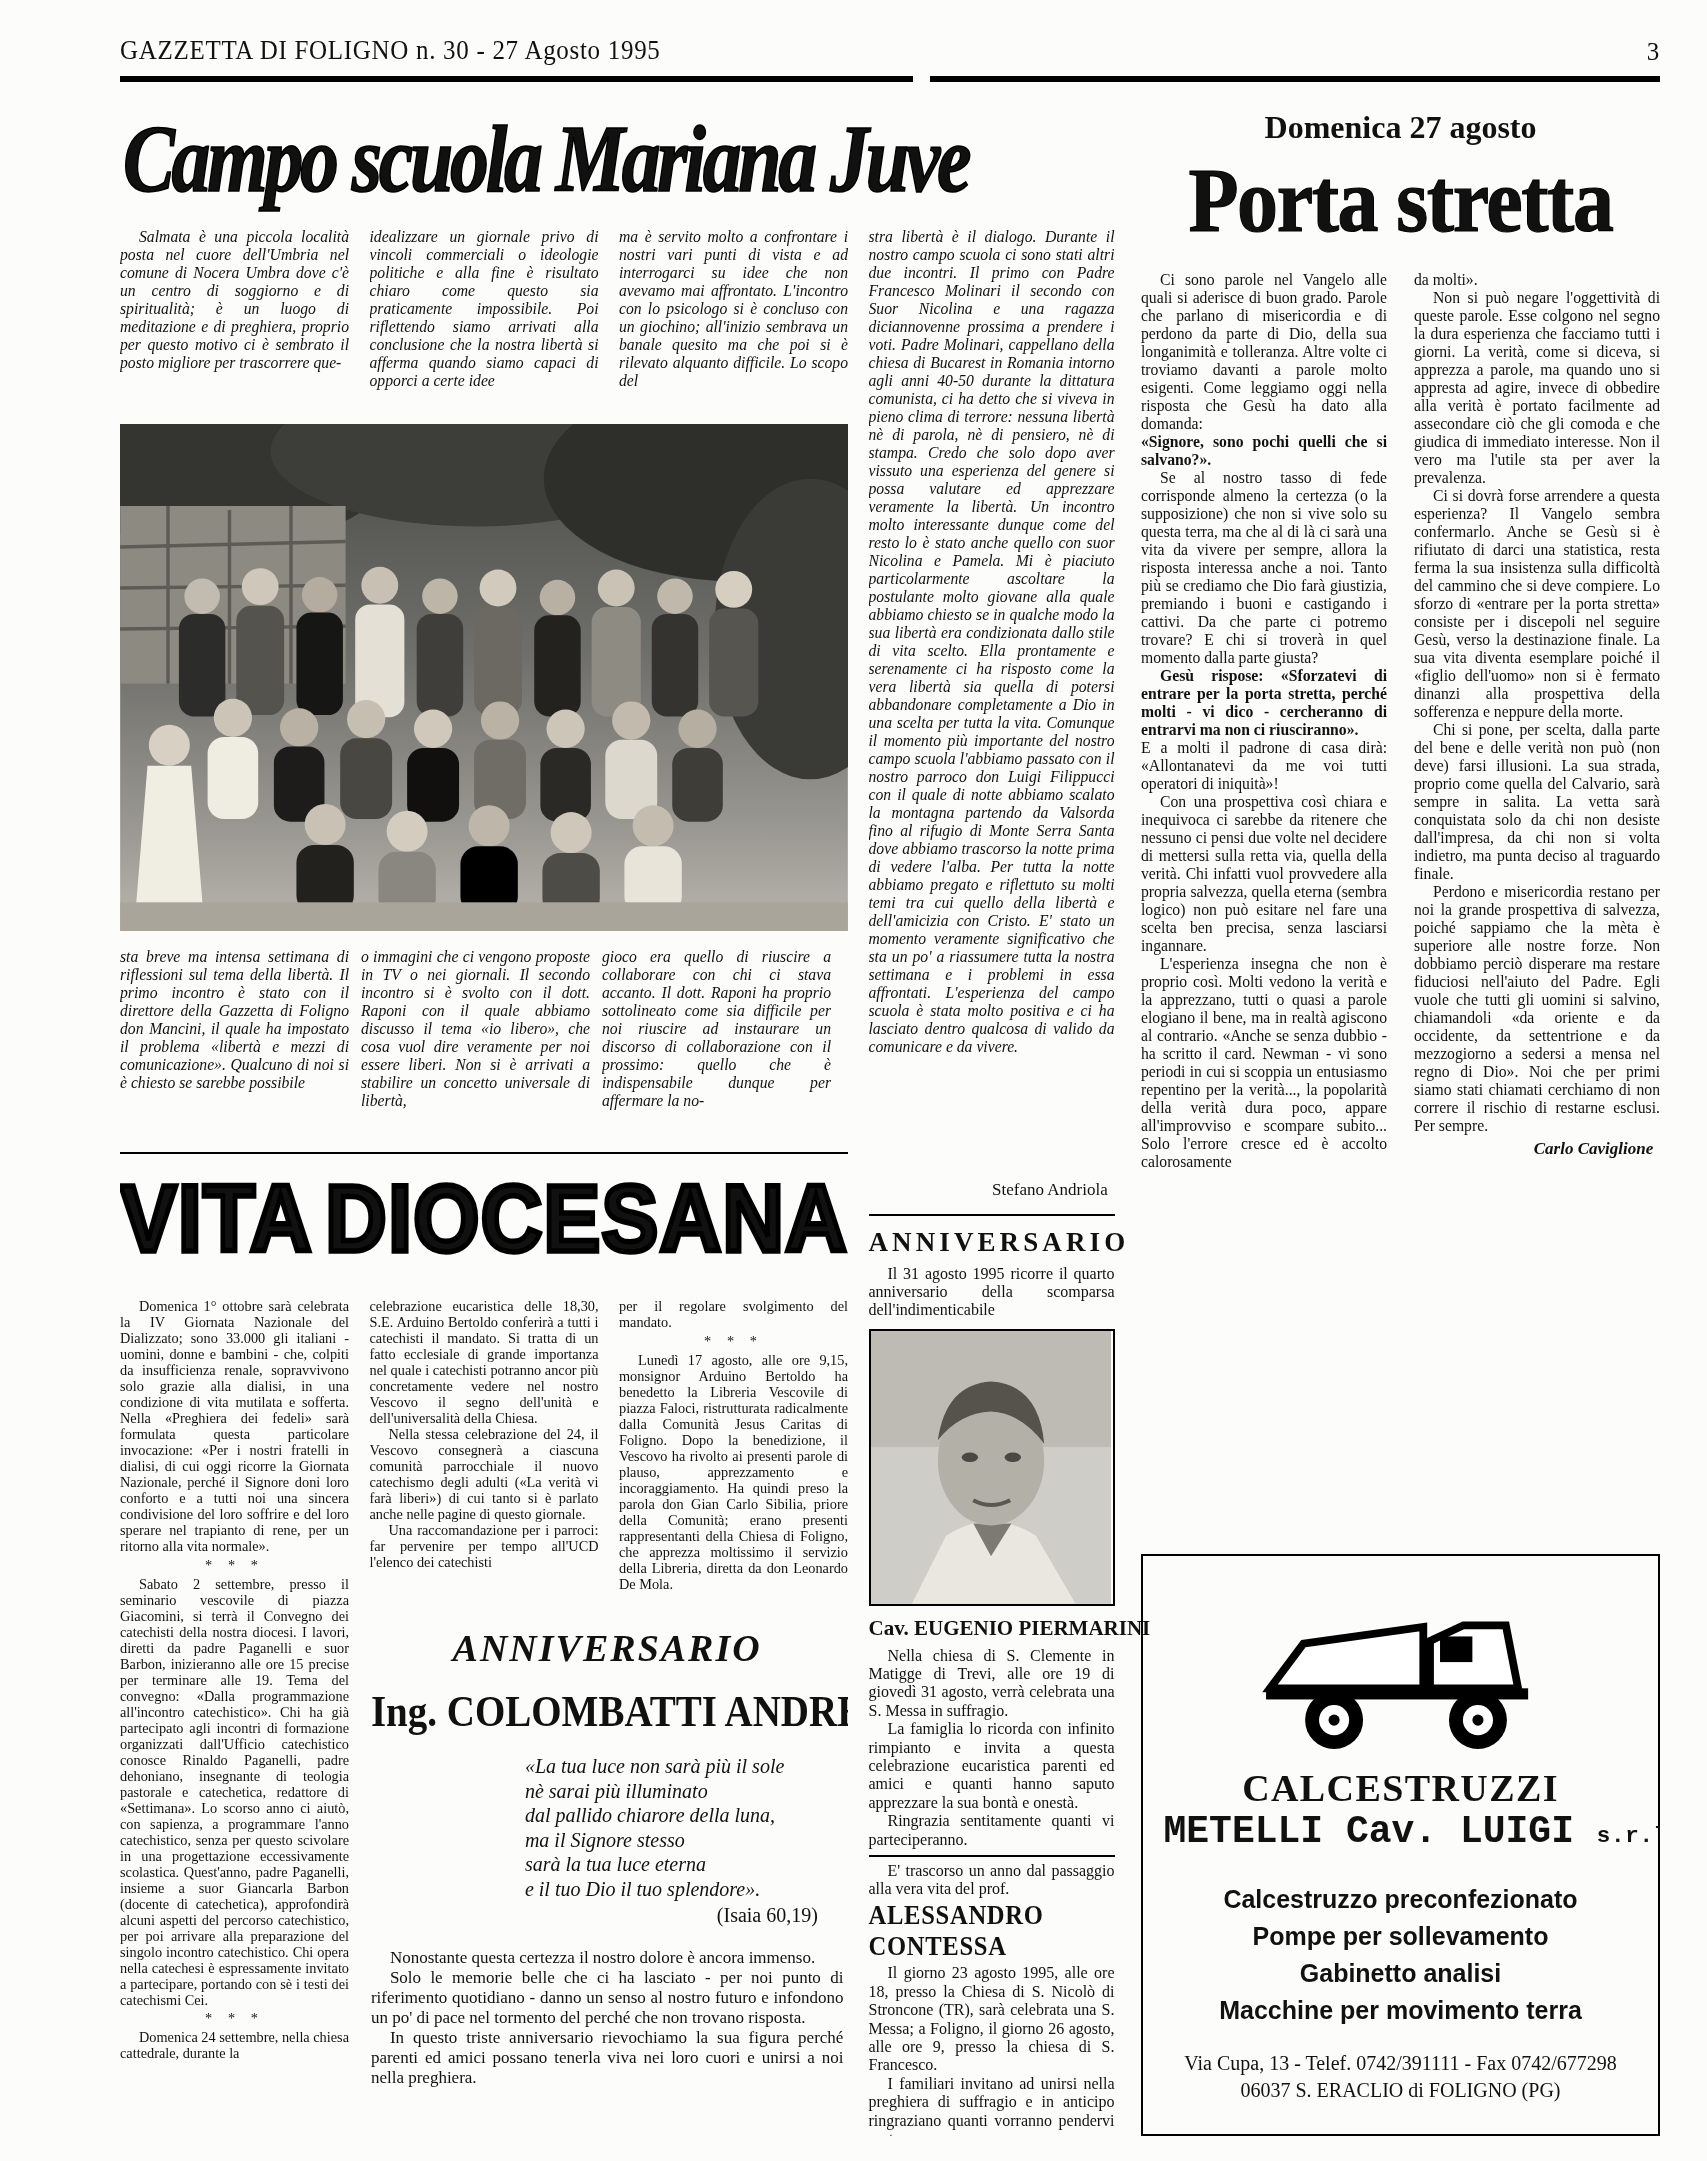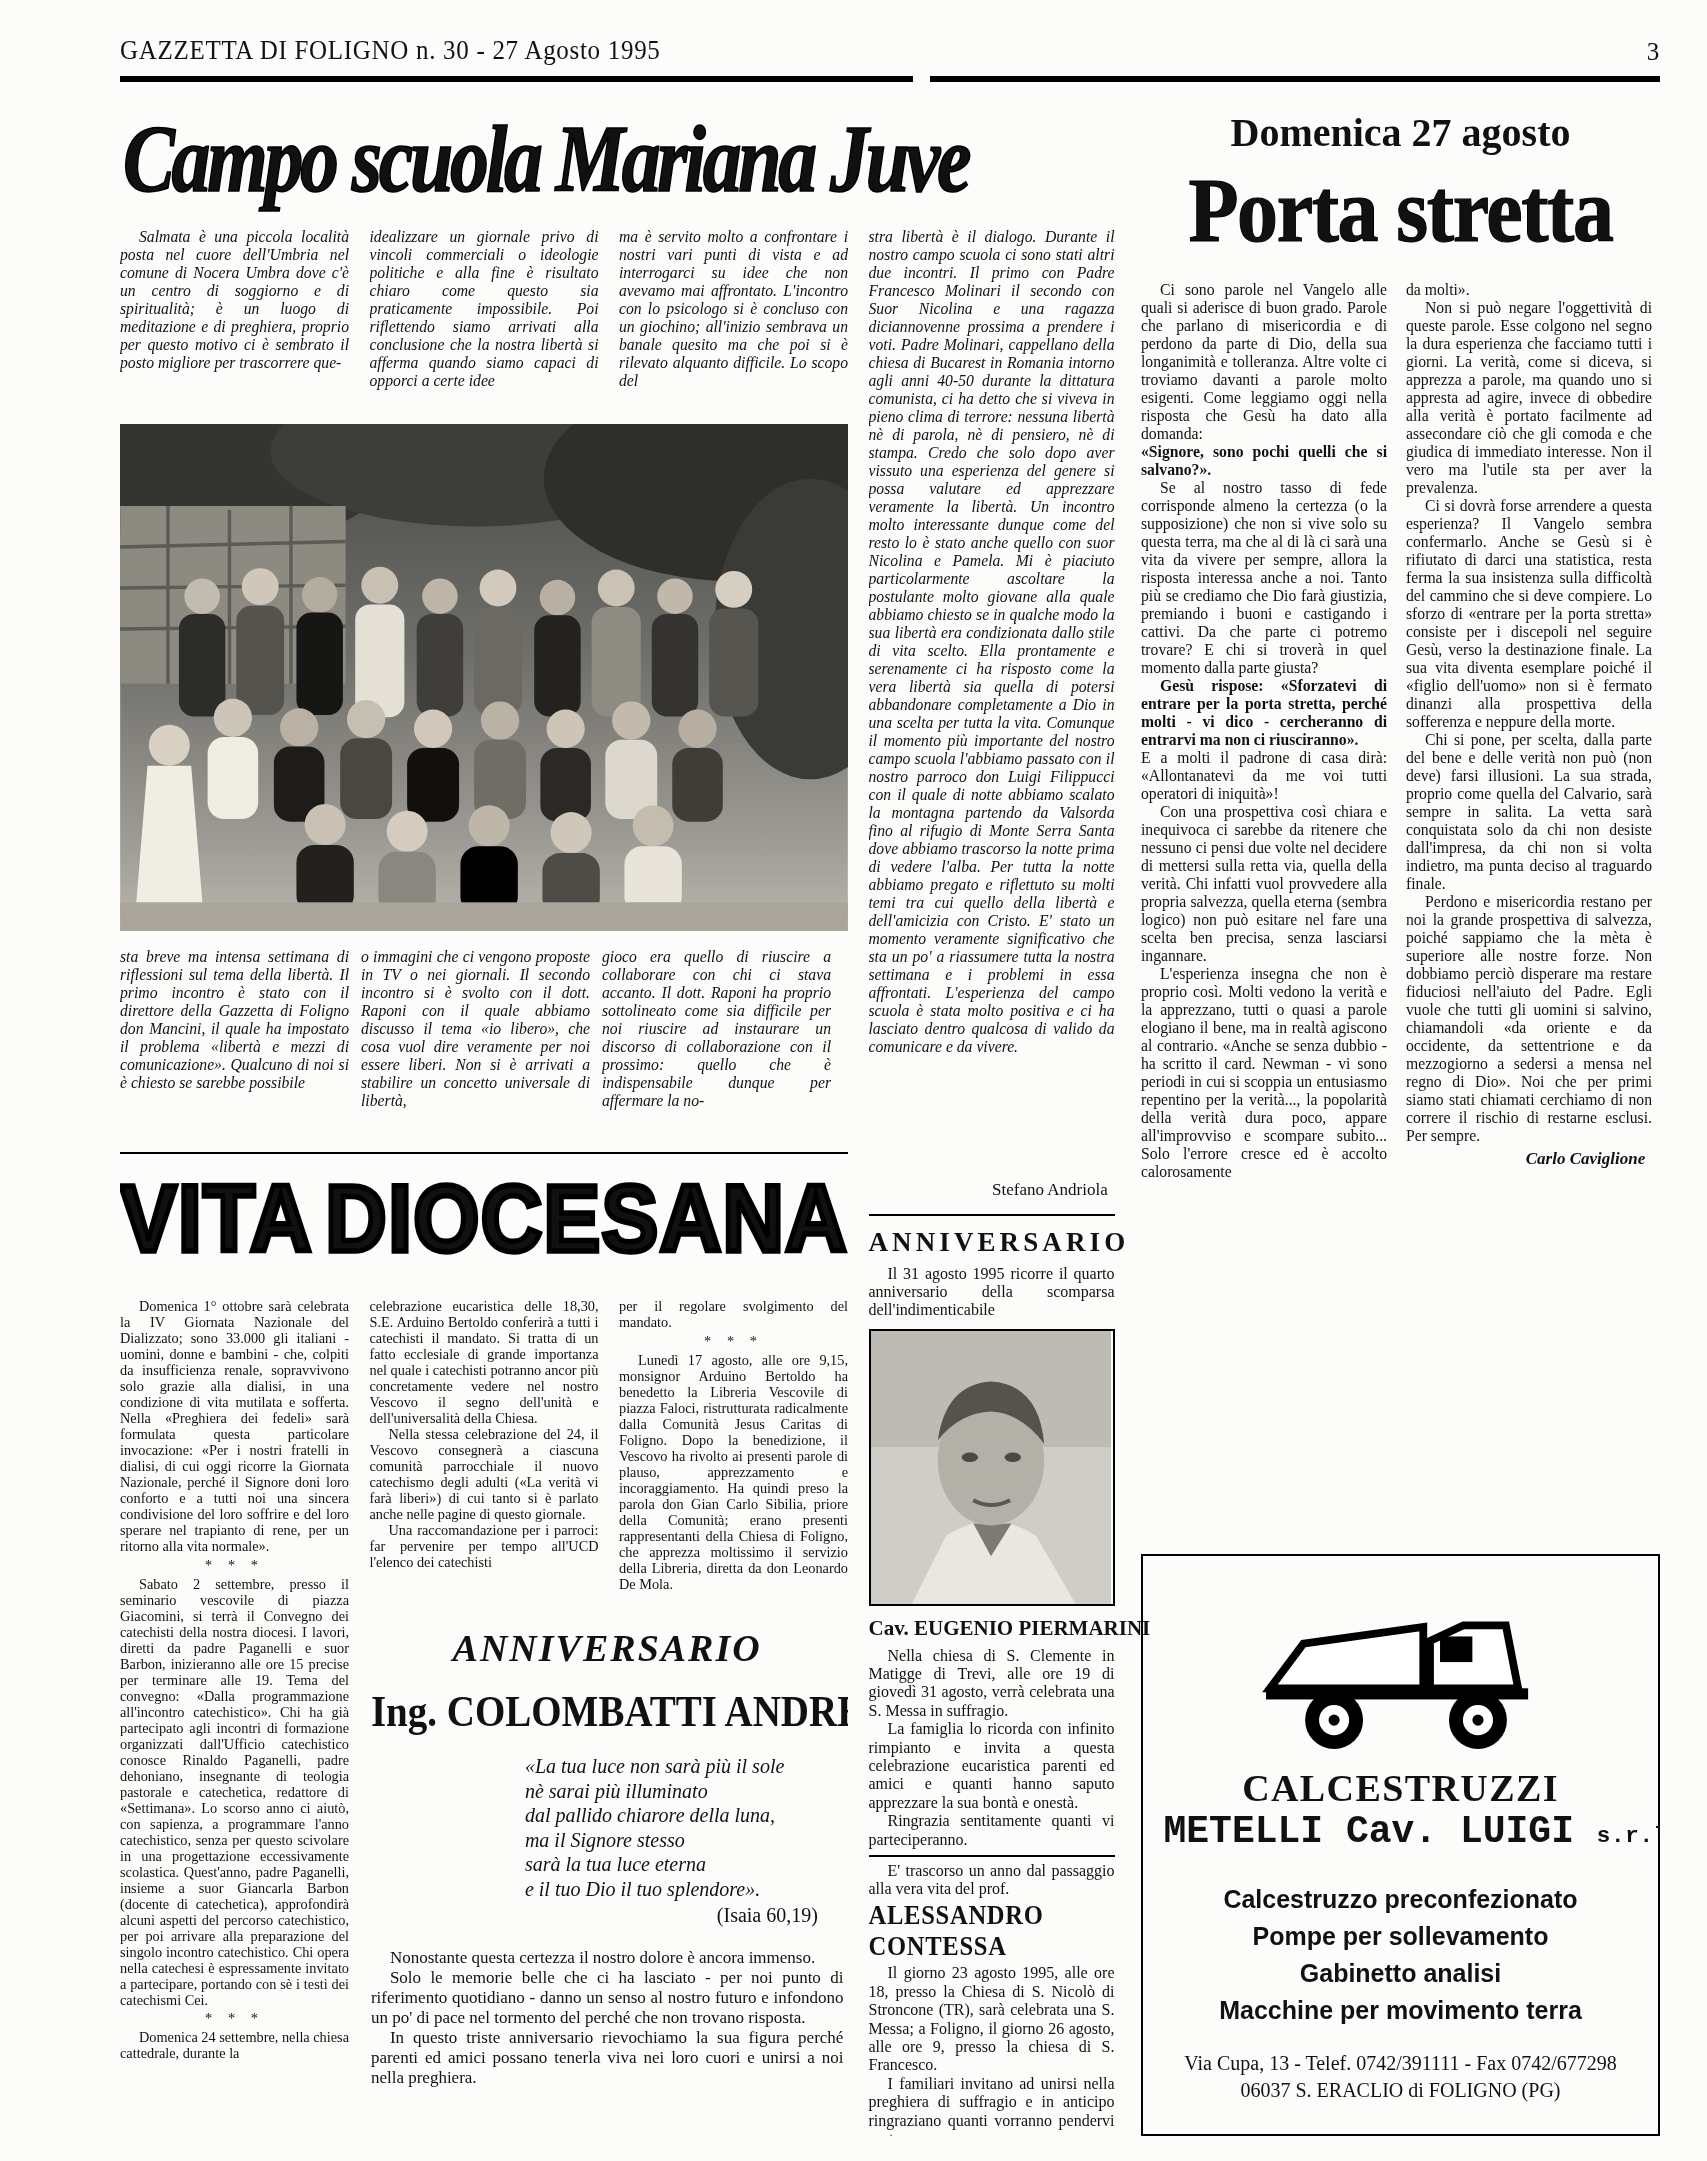--- a/index.html
+++ b/index.html
@@ -59,25 +59,25 @@
   .ann-c-body{font-size:17px;line-height:20px;}
   
   .ann-p-head{text-align:center;font-weight:bold;font-size:27px;letter-spacing:4.1px;
               margin:11px 0 6.8px;white-space:nowrap;}
   .obit-text{font-size:16px;line-height:18.4px;}
   .portrait-wrap{border:2.7px solid #000;margin:9.6px 0;line-height:0;}
   .obit-name{font-weight:bold;font-size:21px;margin:2.7px 0 5.5px;white-space:nowrap;}
   .obit-name2{font-weight:bold;font-size:24.6px;margin:4.1px 0 5.5px;letter-spacing:0.7px;
               transform:scaleY(1.1);transform-origin:left;}
   
-  .porta-kicker{text-align:center;font-weight:bold;font-size:40px;margin:9.6px 0 4.1px;}
+  .porta-kicker{text-align:center;font-weight:bold;font-size:32px;margin:9.6px 0 4.1px;}
   .porta-headline{text-align:center;font-weight:bold;font-size:82px;letter-spacing:-1.4px;
                   transform:scaleY(1.1);transform-origin:center top;margin:0 0 27px;
                   -webkit-text-stroke:1px #000;white-space:nowrap;}
-  .porta-cols{display:flex;gap:19px;flex:1;overflow:hidden;}
+  .porta-cols{display:flex;gap:27px;flex:1;overflow:hidden;}
   .porta-col{width:246px;flex:none;overflow:hidden;}
   .porta-text{font-size:15.7px;line-height:18px;}
   
   .ad-box{border:2.7px solid #000;height:582px;flex:none;box-sizing:border-box;
           padding:18px 20.5px;text-align:center;}
   .ad-name1{font-weight:bold;font-size:38px;letter-spacing:1.4px;margin-top:6.8px;}
   .ad-name2{font-weight:bold;font-size:38px;letter-spacing:0;white-space:nowrap;font-family:Liberation Mono, monospace;}
   .ad-srl{font-size:22.5px;font-weight:bold;letter-spacing:0.7px;}
   .ad-services{font-family:"Liberation Sans",sans-serif;font-weight:bold;font-size:25px;
                line-height:37px;margin-top:28px;}

